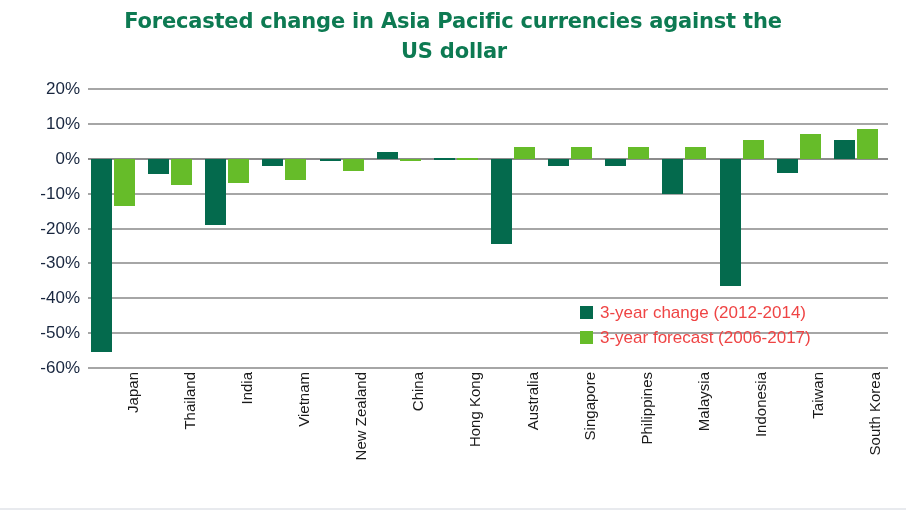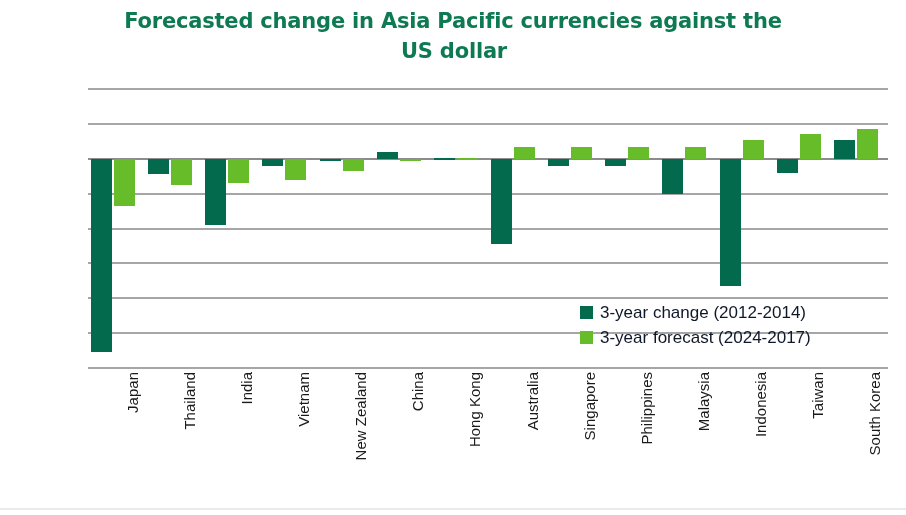--- a/index.html
+++ b/index.html
@@ -84,21 +84,21 @@
   .legend-row{
     display:flex;align-items:center;
     height:25px;
     white-space:nowrap;
   }
   .legend-swatch{
     width:13px;height:13px;margin-right:7px;flex:0 0 auto;
   }
   .legend-swatch.dark{background:#046a4d;}
   .legend-swatch.light{background:#66bc29;}
-  .legend-label{font-size:17px;color:#0f172a;}
+  .legend-label{font-size:17px;color:#ef4444;}
 
   
   .source{
     position:absolute;left:232px;top:479px;
     font-family:"DejaVu Sans",sans-serif;
     font-size:17px;
     color:#1a1a1a;
     white-space:nowrap;
   }
   .bottom-rule{
@@ -111,20 +111,31 @@
 </head>
 <body>
 
 <div id="chart-root">
 
   <div class="chart-title">
     <span class="ln1">Forecasted change in Asia Pacific currencies against the</span>
     <span class="ln2">US dollar</span>
   </div>
 
+  <div class="ylabels" id="ylabels">
+      <div class="ylab" style="top: 0px;">20%</div>
+      <div class="ylab" style="top: 34.875px;">10%</div>
+      <div class="ylab" style="top: 69.75px;">0%</div>
+      <div class="ylab" style="top: 104.625px;">-10%</div>
+      <div class="ylab" style="top: 139.5px;">-20%</div>
+      <div class="ylab" style="top: 174.375px;">-30%</div>
+      <div class="ylab" style="top: 209.25px;">-40%</div>
+      <div class="ylab" style="top: 244.125px;">-50%</div>
+      <div class="ylab" style="top: 279px;">-60%</div>
+    </div>
 
   <div class="plot" id="plot">
       <div class="gridline" style="top: -1px;"></div>
       <div class="gridline" style="top: 33.875px;"></div>
       <div class="gridline zero" style="top: 68.75px;"></div>
       <div class="gridline" style="top: 103.625px;"></div>
       <div class="gridline" style="top: 138.5px;"></div>
       <div class="gridline" style="top: 173.375px;"></div>
       <div class="gridline" style="top: 208.25px;"></div>
       <div class="gridline" style="top: 243.125px;"></div>
@@ -204,20 +215,20 @@
       <div class="xlab" style="left: 778.429px;">South Korea</div>
     </div>
 
   <div class="legend">
     <div class="legend-row">
       <span class="legend-swatch dark"></span>
       <span class="legend-label">3-year change (2012-2014)</span>
     </div>
     <div class="legend-row">
       <span class="legend-swatch light"></span>
-      <span class="legend-label">3-year forecast (2024-2017)</span>
+      <span class="legend-label">3-year forecast (2006-2017)</span>
     </div>
   </div>
 
 
   <div class="bottom-rule"></div>
   <div class="right-rule"></div>
 </div>
 
 </body></html>

